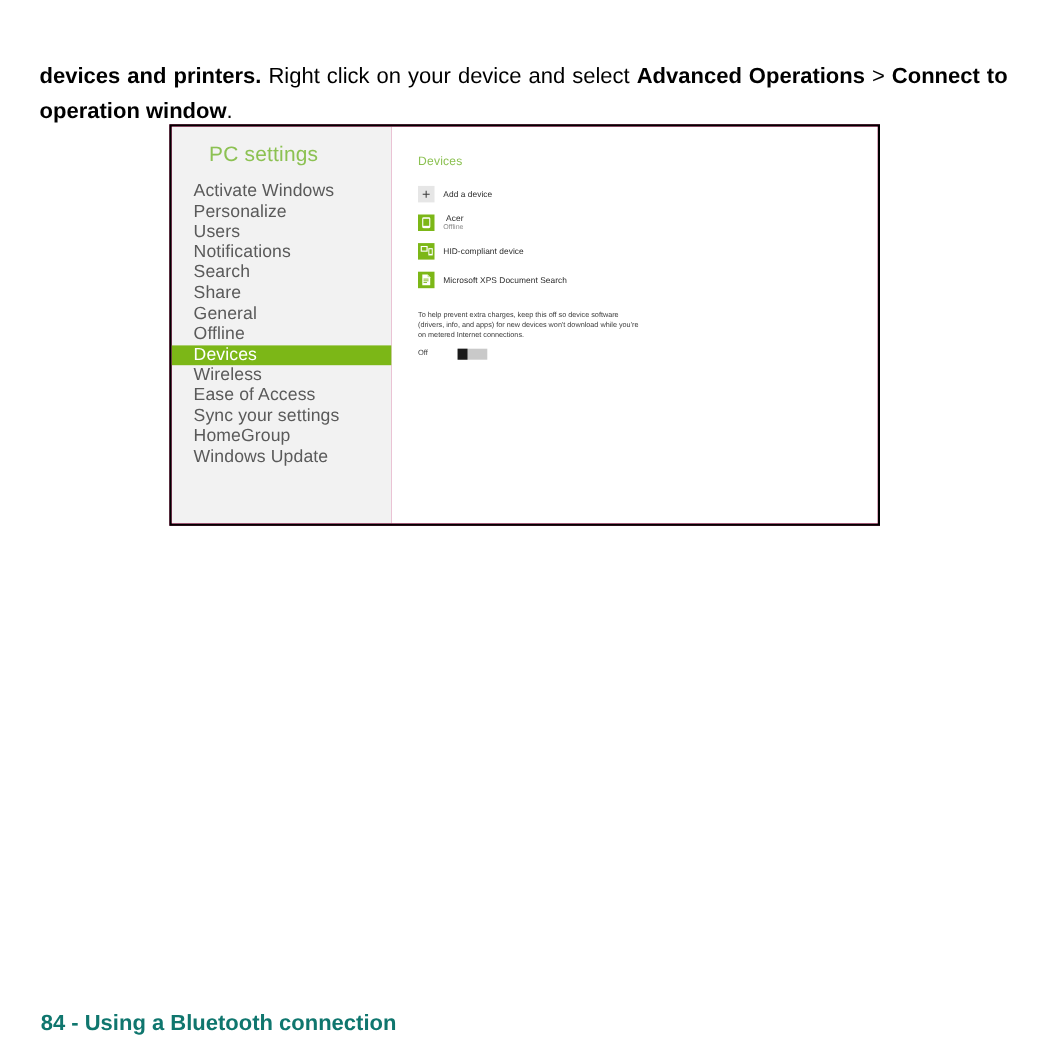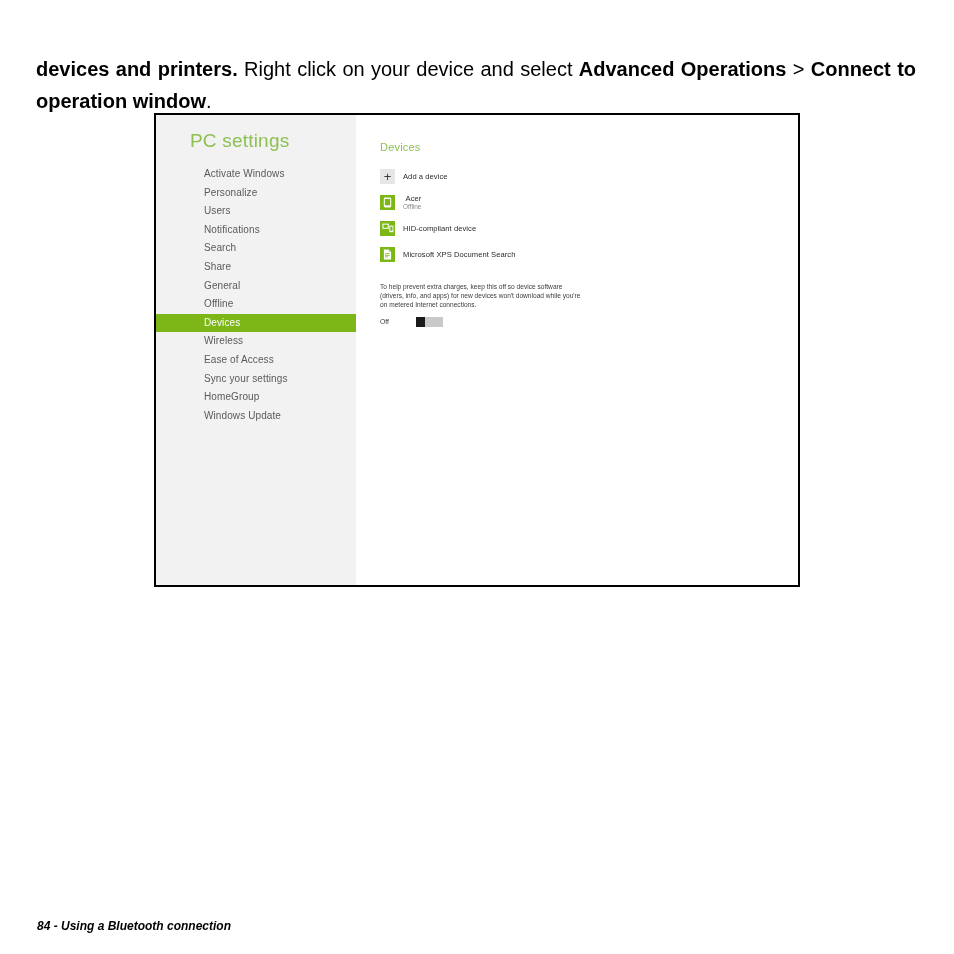--- a/index.html
+++ b/index.html
@@ -29,21 +29,21 @@
   }
   .page-paragraph .b { font-weight: bold; }
   .page-paragraph .n { font-weight: normal; }
 
   
   .shot-frame {
     position: absolute;
     left: 154px;
     top: 113px;
     width: 646px;
-    height: 474px;
+    height: 365px;
     border: 2px solid #000000;
     box-sizing: border-box;
     background: #be185d;
     overflow: hidden;
   }
   .shot-inner {
     position: absolute;
     inset: 0;
     display: flex;
   }
@@ -67,22 +67,22 @@
   }
   .pc-nav {
     position: absolute;
     left: 0;
     top: 50px;
     right: 0;
   }
   .pc-nav-item {
     height: 18.6px;
     line-height: 18.6px;
-    padding-left: 48px;
-    font-size: 10px;
+    padding-left: 20px;
+    font-size: 16px;
     color: #5a5a5a;
     white-space: nowrap;
     letter-spacing: 0.1px;
   }
   .pc-nav-item.selected {
     background: #7cb717;
     color: #ffffff;
   }
 
   
@@ -186,24 +186,23 @@
     width: 9px;
     height: 10px;
     background: #1a1a1a;
   }
 
   
   .page-footer {
     position: absolute;
     left: 37px;
     top: 919px;
-    font-size: 12px;
-    font-style: italic;
+    font-size: 20px;
     font-weight: bold;
-    color: #000000;
+    color: #0f766e;
     white-space: nowrap;
   }
 </style>
 </head>
 <body>
 
 <p class="page-paragraph"><span class="b">devices and printers.</span><span class="n"> Right click on your device and select </span><span class="b">Advanced Operations</span><span class="n"> &gt; </span><span class="b">Connect to operation window</span><span class="n">.</span></p>
 
 <div class="shot-frame">
   <div class="shot-inner">

